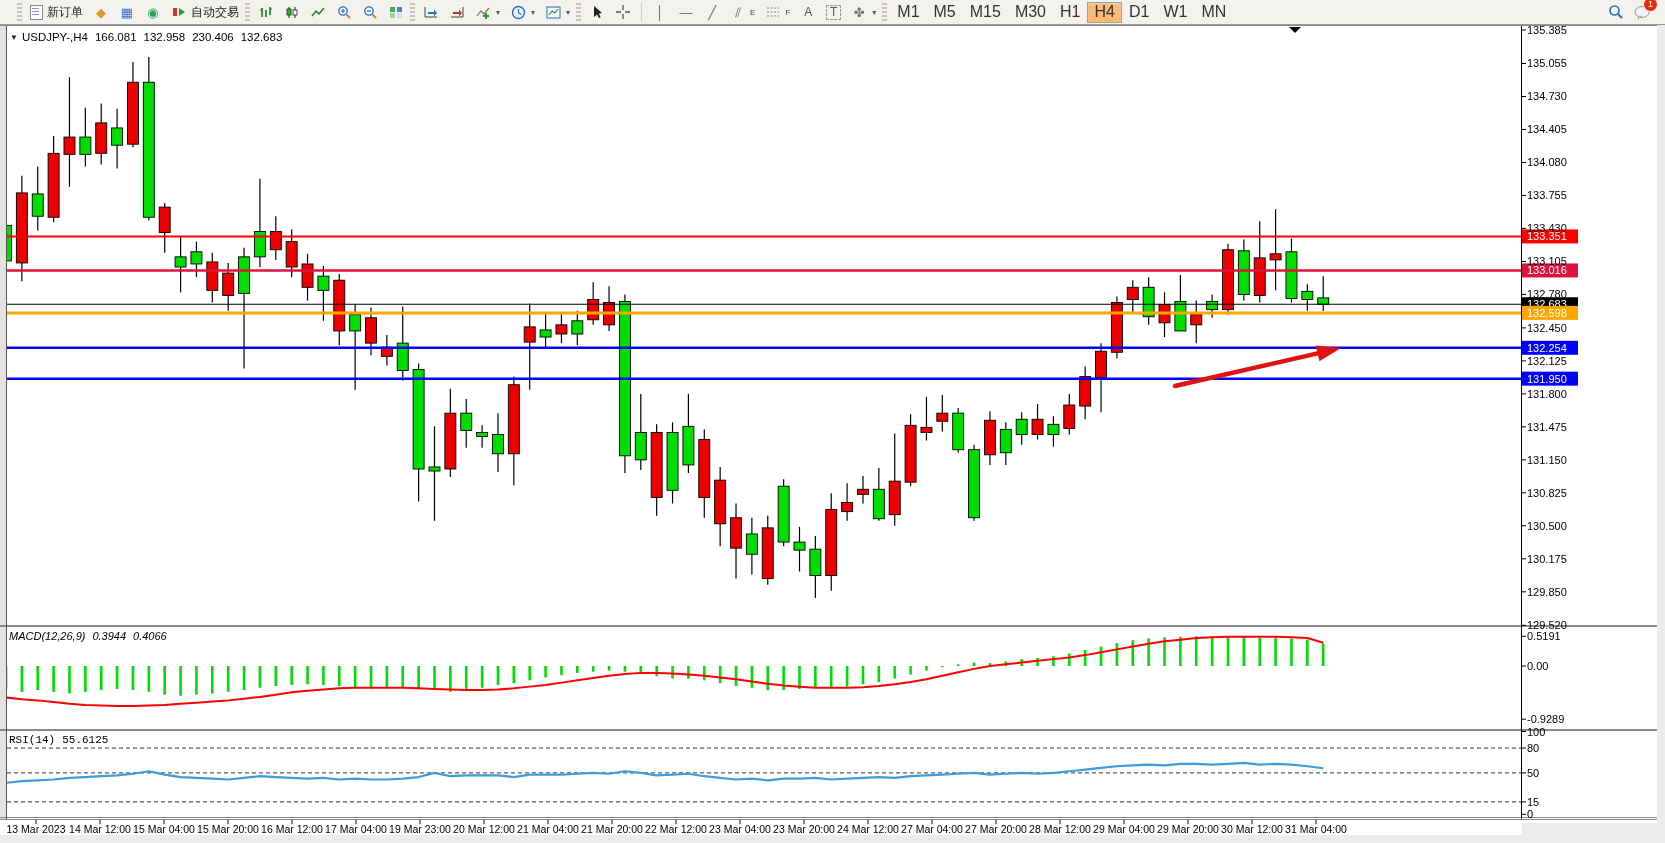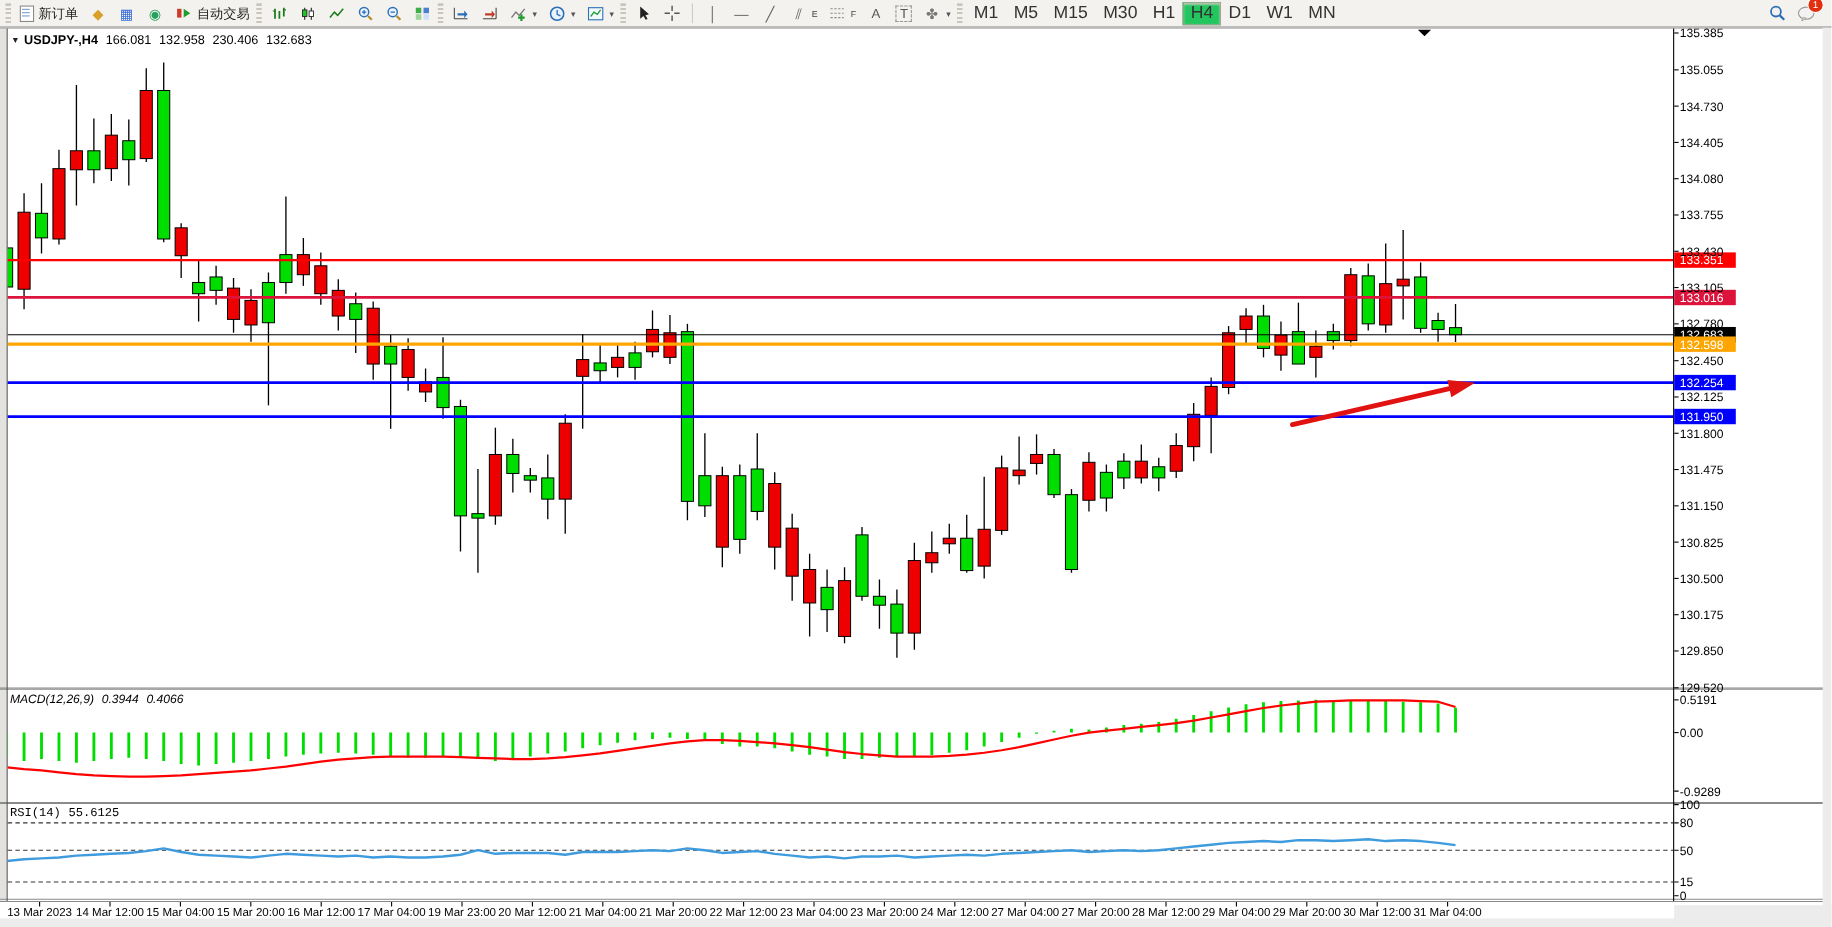--- a/index.html
+++ b/index.html
@@ -1,38 +1,38 @@
 <!DOCTYPE html>
 <html><head>
 <meta charset="utf-8">
 <style>
   html,body{margin:0;padding:0;}
   body{width:1665px;height:843px;overflow:hidden;background:#ffffff;
        font-family:"Liberation Sans", sans-serif; position:relative;}
   
   .toolbar{position:absolute;left:0;top:0;width:1665px;height:25px;
     background:#f4f2ee;border-bottom:1px solid #9a9a9a;display:flex;align-items:center;
-    font-size:12px;color:#222;z-index:5;box-sizing:border-box;padding-left:4px;}
+    font-size:12px;color:#222;z-index:5;box-sizing:border-box;padding-left:16px;}
   .tbtn{display:flex;align-items:center;gap:4px;height:21px;padding:0 4px;border:1px solid transparent;
     border-radius:2px;cursor:default;white-space:nowrap;}
   .sep{width:1px;height:18px;background:#cfcbc4;margin:0 5px;}
   .grip{width:5px;height:18px;margin:0 3px 0 1px;
     background:repeating-linear-gradient(to bottom,#c9c4bc 0 2px,transparent 2px 4px);}
   .caret{font-size:8px;color:#555;margin-left:1px;}
   .tf{padding:0 6px;height:19px;display:flex;align-items:center;border:1px solid transparent;font-size:16px;color:#333;}
-  .tf.active{background:#22c55e;border:1px solid #a9a296;box-shadow:inset 0 1px 2px #d8d2c6;}
+  .tf.active{background:#fdba74;border:1px solid #a9a296;box-shadow:inset 0 1px 2px #d8d2c6;}
   .spacer{flex:1;}
   .ic{display:inline-flex;align-items:center;justify-content:center;width:16px;height:16px;font-size:13px;line-height:1;}
   .ic-doc{width:11px;height:13px;background:#fff;border:1px solid #8a8a8a;box-shadow:inset 0 0 0 1px #fff; position:relative;}
   .ic-doc:after{content:"";position:absolute;left:1px;top:2px;width:7px;height:1px;background:#7aa0c8;box-shadow:0 3px 0 #7aa0c8,0 6px 0 #7aa0c8;}
   .badge{position:absolute;right:-4px;top:-5px;background:#e03010;color:#fff;border-radius:50%;
      width:13px;height:13px;font-size:9px;display:flex;align-items:center;justify-content:center;border:1px solid #fff;}
   
   .ov{position:absolute;z-index:4;font-size:11.5px;color:#000;white-space:nowrap;}
-  .ov b{font-weight:bold;}
+  .ov b{font-weight:normal;}
   #chart-svg{position:absolute;left:0;top:0;z-index:1;}
   .tri{font-size:8px;vertical-align:1px;margin-right:4px;color:#222;}
   .num{margin-left:7px;}
 </style>
 </head>
 <body>
 
 <div class="toolbar">
   <div class="grip"></div>
   <div class="tbtn">

